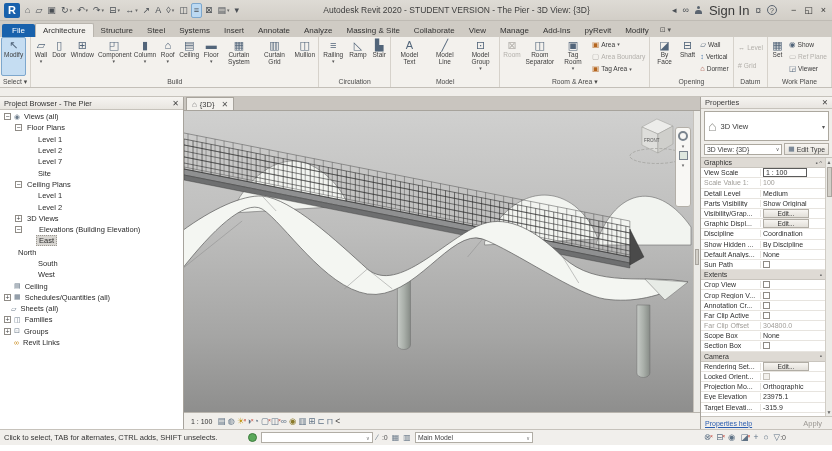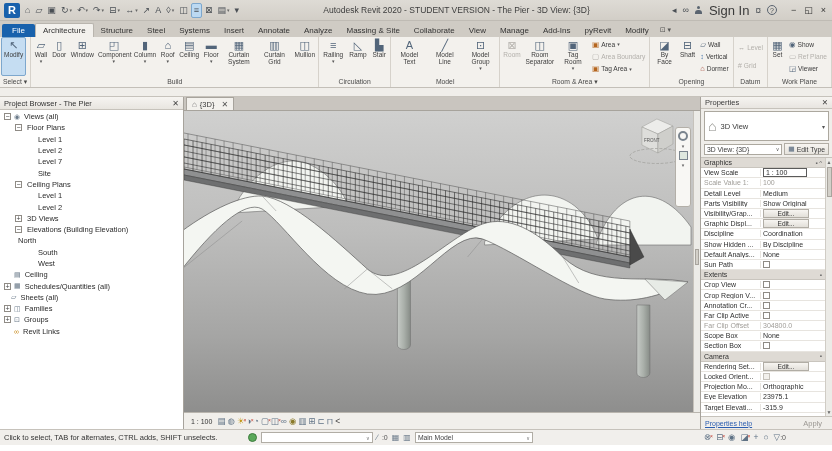--- a/index.html
+++ b/index.html
@@ -467,23 +467,26 @@
           <div class="ti" style="padding-left: 36px;">
             <span class="tlabel">Level 1</span>
           </div>
           <div class="ti" style="padding-left: 36px;">
             <span class="tlabel">Level 2</span>
           </div>
           <div class="ti" style="padding-left: 15px;">
             <span class="expander">+</span>
             <span class="tlabel">3D Views</span>
           </div>
-          <div class="ti" style="padding-left: 15px;">
+          <div class="ti" style="padding-left: 15px; gap: 12px;">
             <span class="expander">−</span>
             <span class="tlabel">Elevations (Building Elevation)</span>
+          </div>
+          <div class="ti selected" style="padding-left: 36px;">
+            <span class="tlabel">East</span>
           </div>
           <div class="ti" style="padding-left: 16px;">
             <span class="tlabel">North</span>
           </div>
           <div class="ti" style="padding-left: 36px;">
             <span class="tlabel">South</span>
           </div>
           <div class="ti" style="padding-left: 36px;">
             <span class="tlabel">West</span>
           </div>

